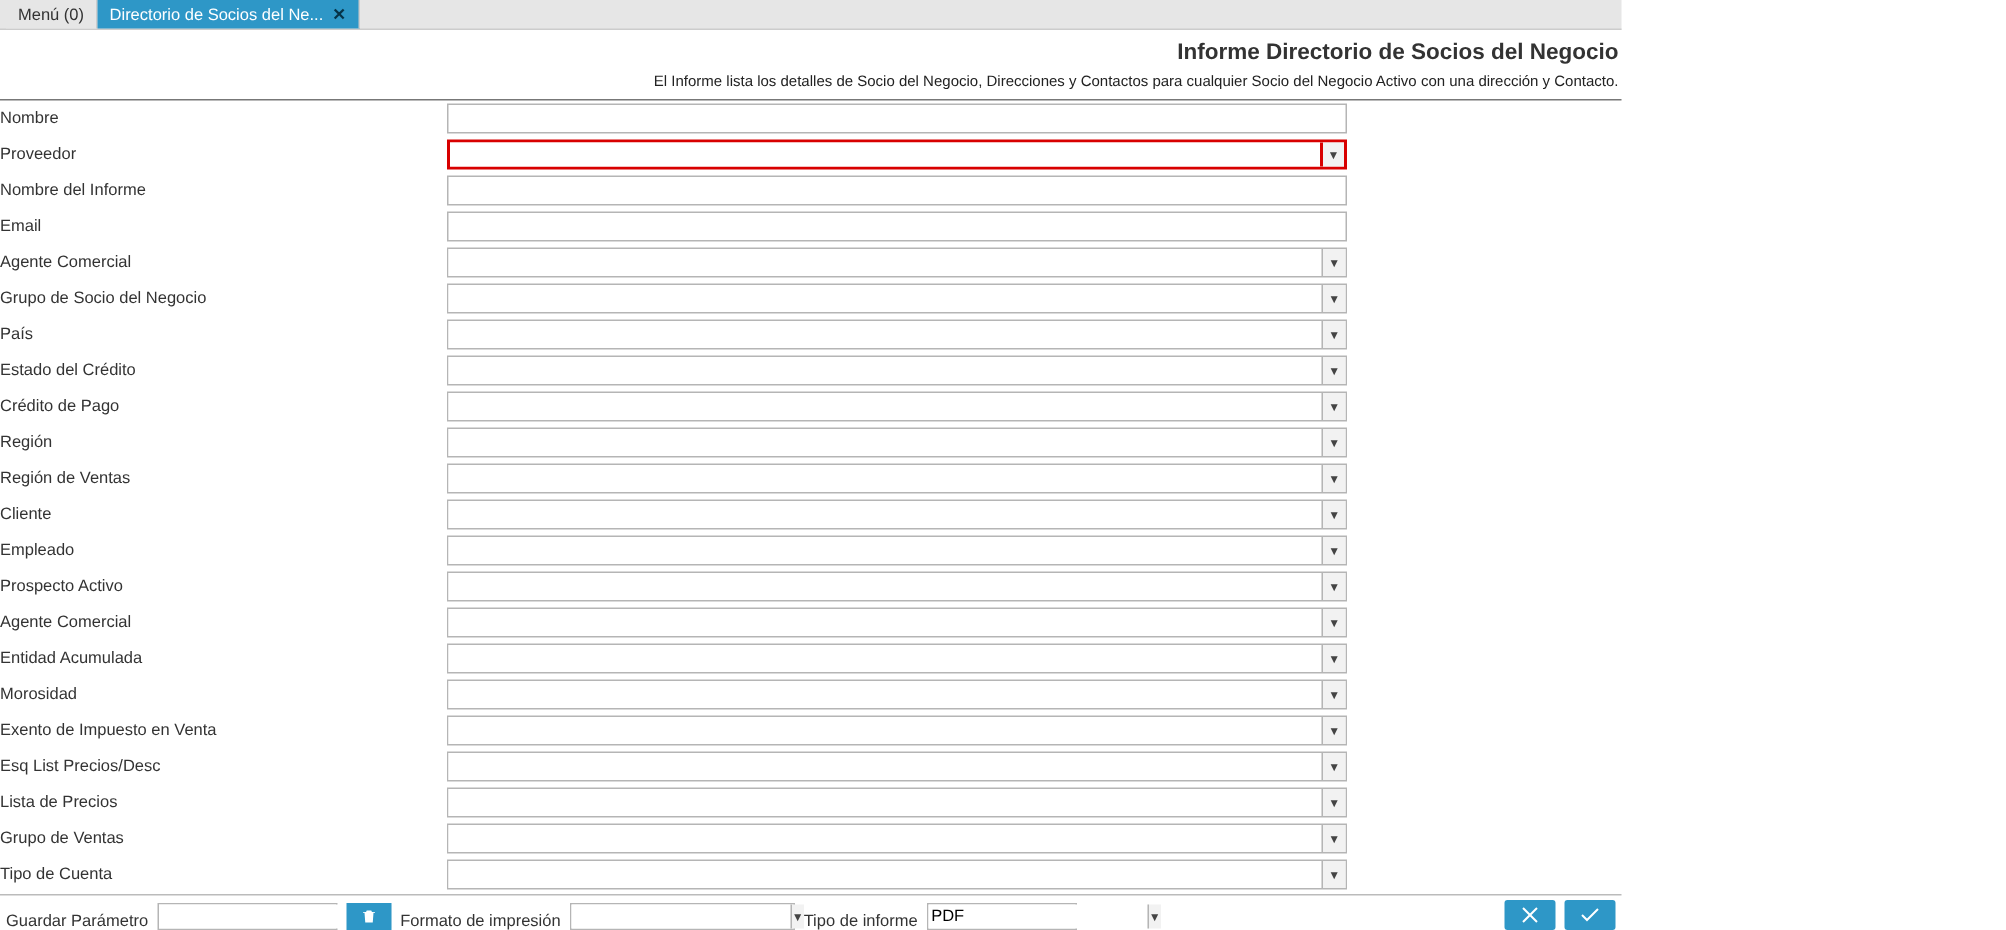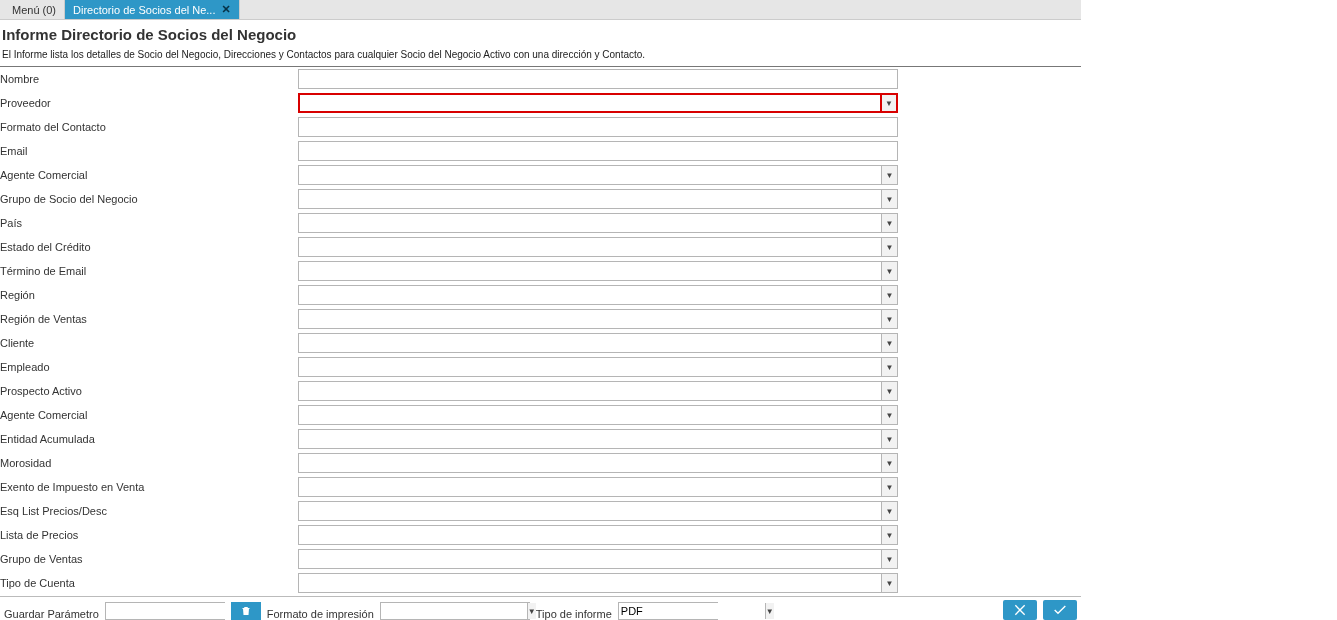--- a/index.html
+++ b/index.html
@@ -8,21 +8,21 @@
 
   
   .tabbar { height: 20px; background: #e6e6e6; border-bottom: 1px solid #ccc; display: flex; align-items: stretch; padding-left: 4px; }
   .tab { display: flex; align-items: center; padding: 0 8px; font-size: 11px; border-right: 1px solid #ccc; cursor: pointer; }
   .tab.inactive { background: #e6e6e6; color: #333; }
   .tab.active { background: #2e97c7; color: #fff; }
   .tab .close { margin-left: 6px; color: #0b4a63; font-weight: bold; cursor: pointer; }
   .tab.active .close { color: #063247; }
 
   
-  .header { border-bottom: 1px solid #777; padding: 6px 2px 4px 2px; }
+  .header { border-bottom: 1px solid #777; padding: 6px 2px 4px 2px; text-align: right; }
   .header h1 { font-size: 15px; font-weight: bold; margin-bottom: 6px; }
   .header .desc { font-size: 10px; color: #222; margin-bottom: 2px; }
 
   
   .form-scroll { flex: 1 1 auto; overflow-y: scroll; overflow-x: hidden; }
   .form-table { width: 100%; }
   .row { display: flex; align-items: center; height: 24px; }
   .row .label { width: 298px; text-align: left; padding-right: 8px; font-size: 11px; color: #333; }
   .row .control { width: 600px; display: flex; }
   .ctl-text { flex: 1; height: 20px; border: 1px solid #b5b5b5; background: #fff; font-size: 11px; padding: 0 2px; }
@@ -78,21 +78,21 @@
         <div class="row highlight">
           <div class="label">Proveedor</div>
           <div class="control">
             <div class="ctl-combo">
               <input class="combo-input" style="">
               <div class="combo-btn">▼</div>
             </div>
           </div>
         </div>
         <div class="row">
-          <div class="label">Formato del Contacto</div>
+          <div class="label">Nombre del Informe</div>
           <div class="control">
             <input class="ctl-text" style="">
           </div>
         </div>
         <div class="row">
           <div class="label">Email</div>
           <div class="control">
             <input class="ctl-text" style="">
           </div>
         </div>
@@ -126,21 +126,21 @@
         <div class="row">
           <div class="label">Estado del Crédito</div>
           <div class="control">
             <div class="ctl-combo">
               <input class="combo-input" style="">
               <div class="combo-btn">▼</div>
             </div>
           </div>
         </div>
         <div class="row">
-          <div class="label">Término de Email</div>
+          <div class="label">Crédito de Pago</div>
           <div class="control">
             <div class="ctl-combo">
               <input class="combo-input" style="">
               <div class="combo-btn">▼</div>
             </div>
           </div>
         </div>
         <div class="row">
           <div class="label">Región</div>
           <div class="control">

